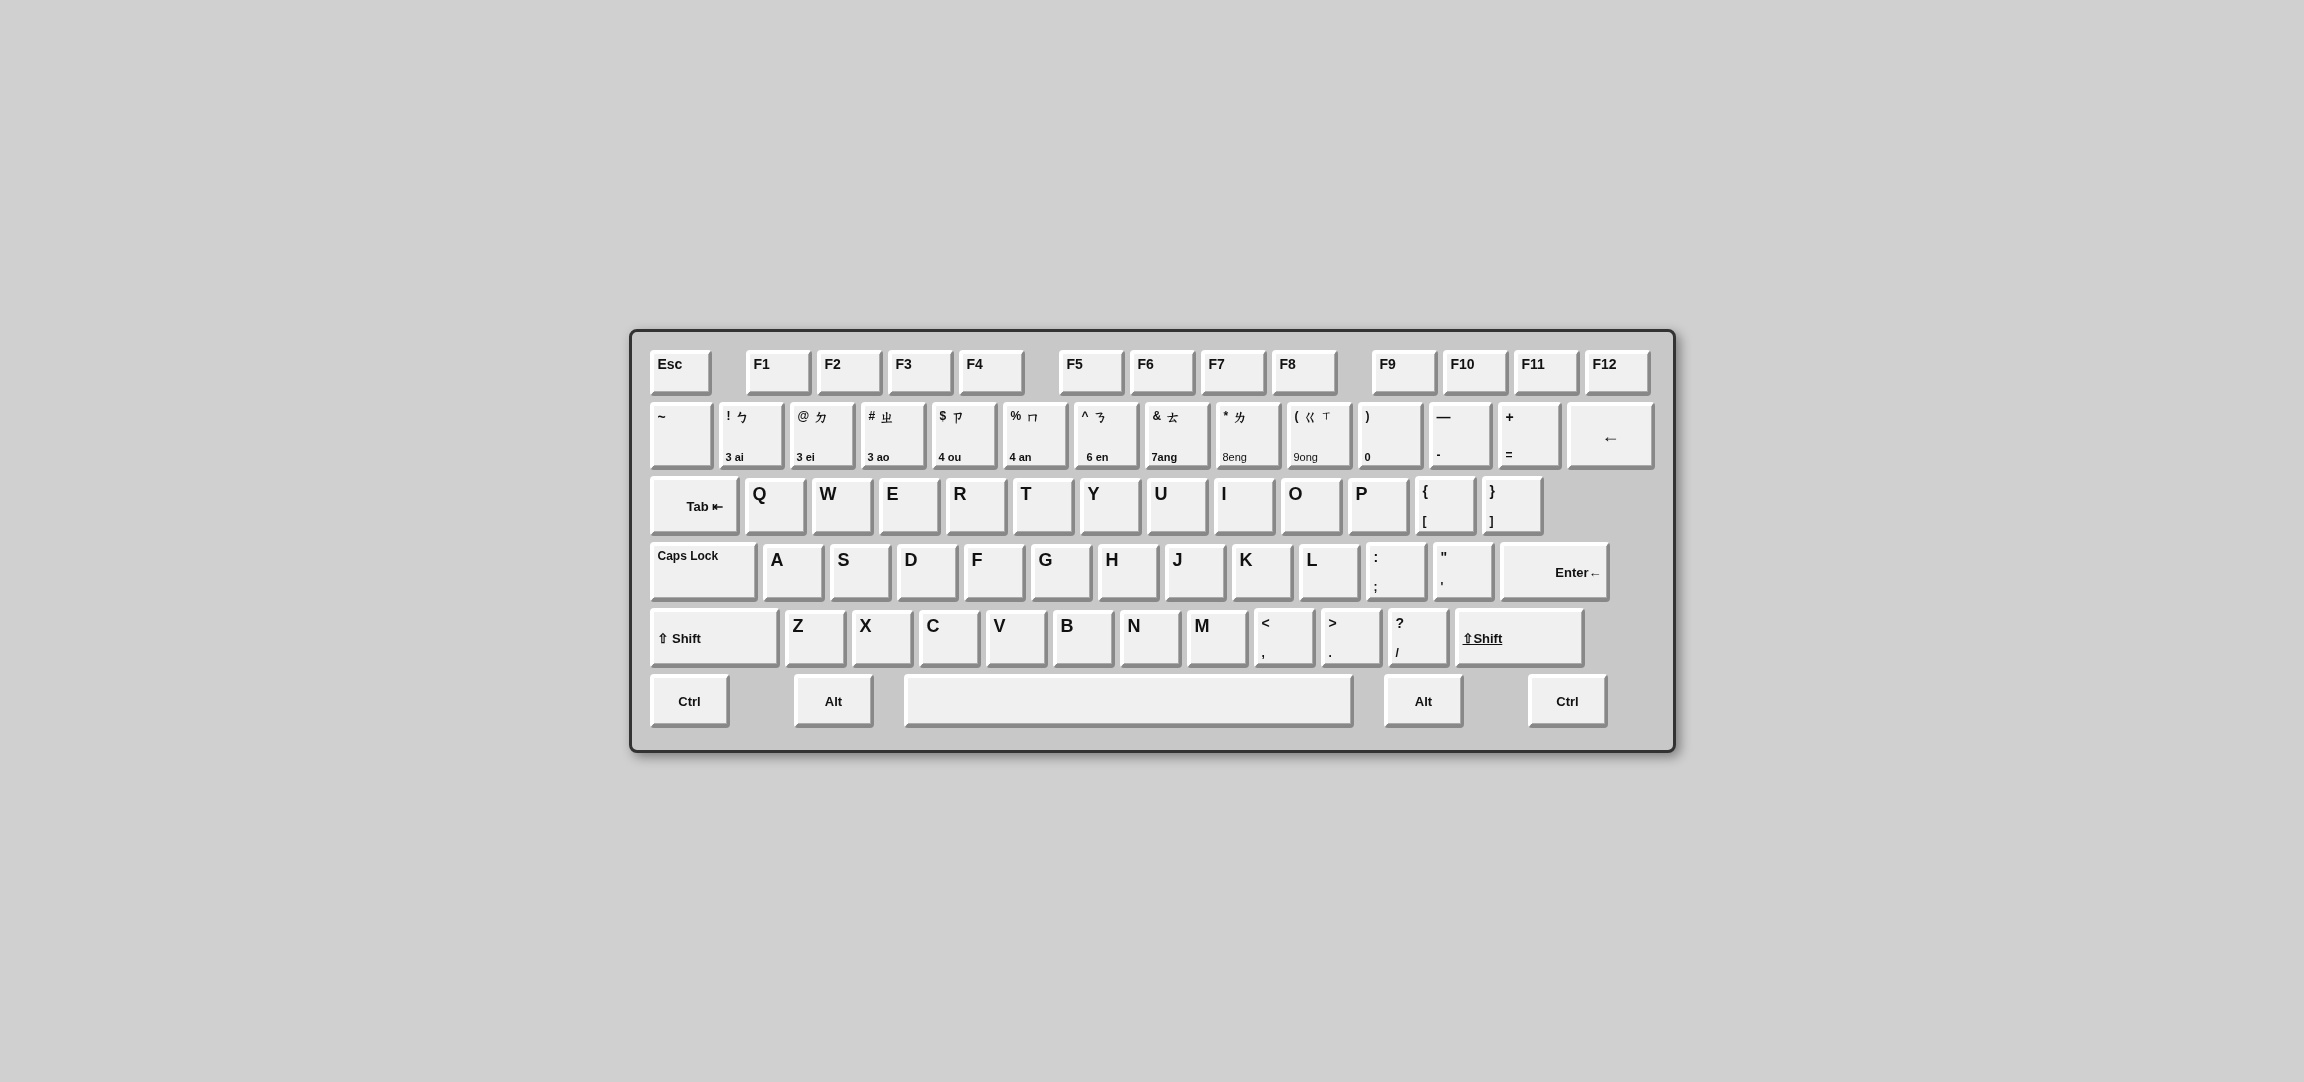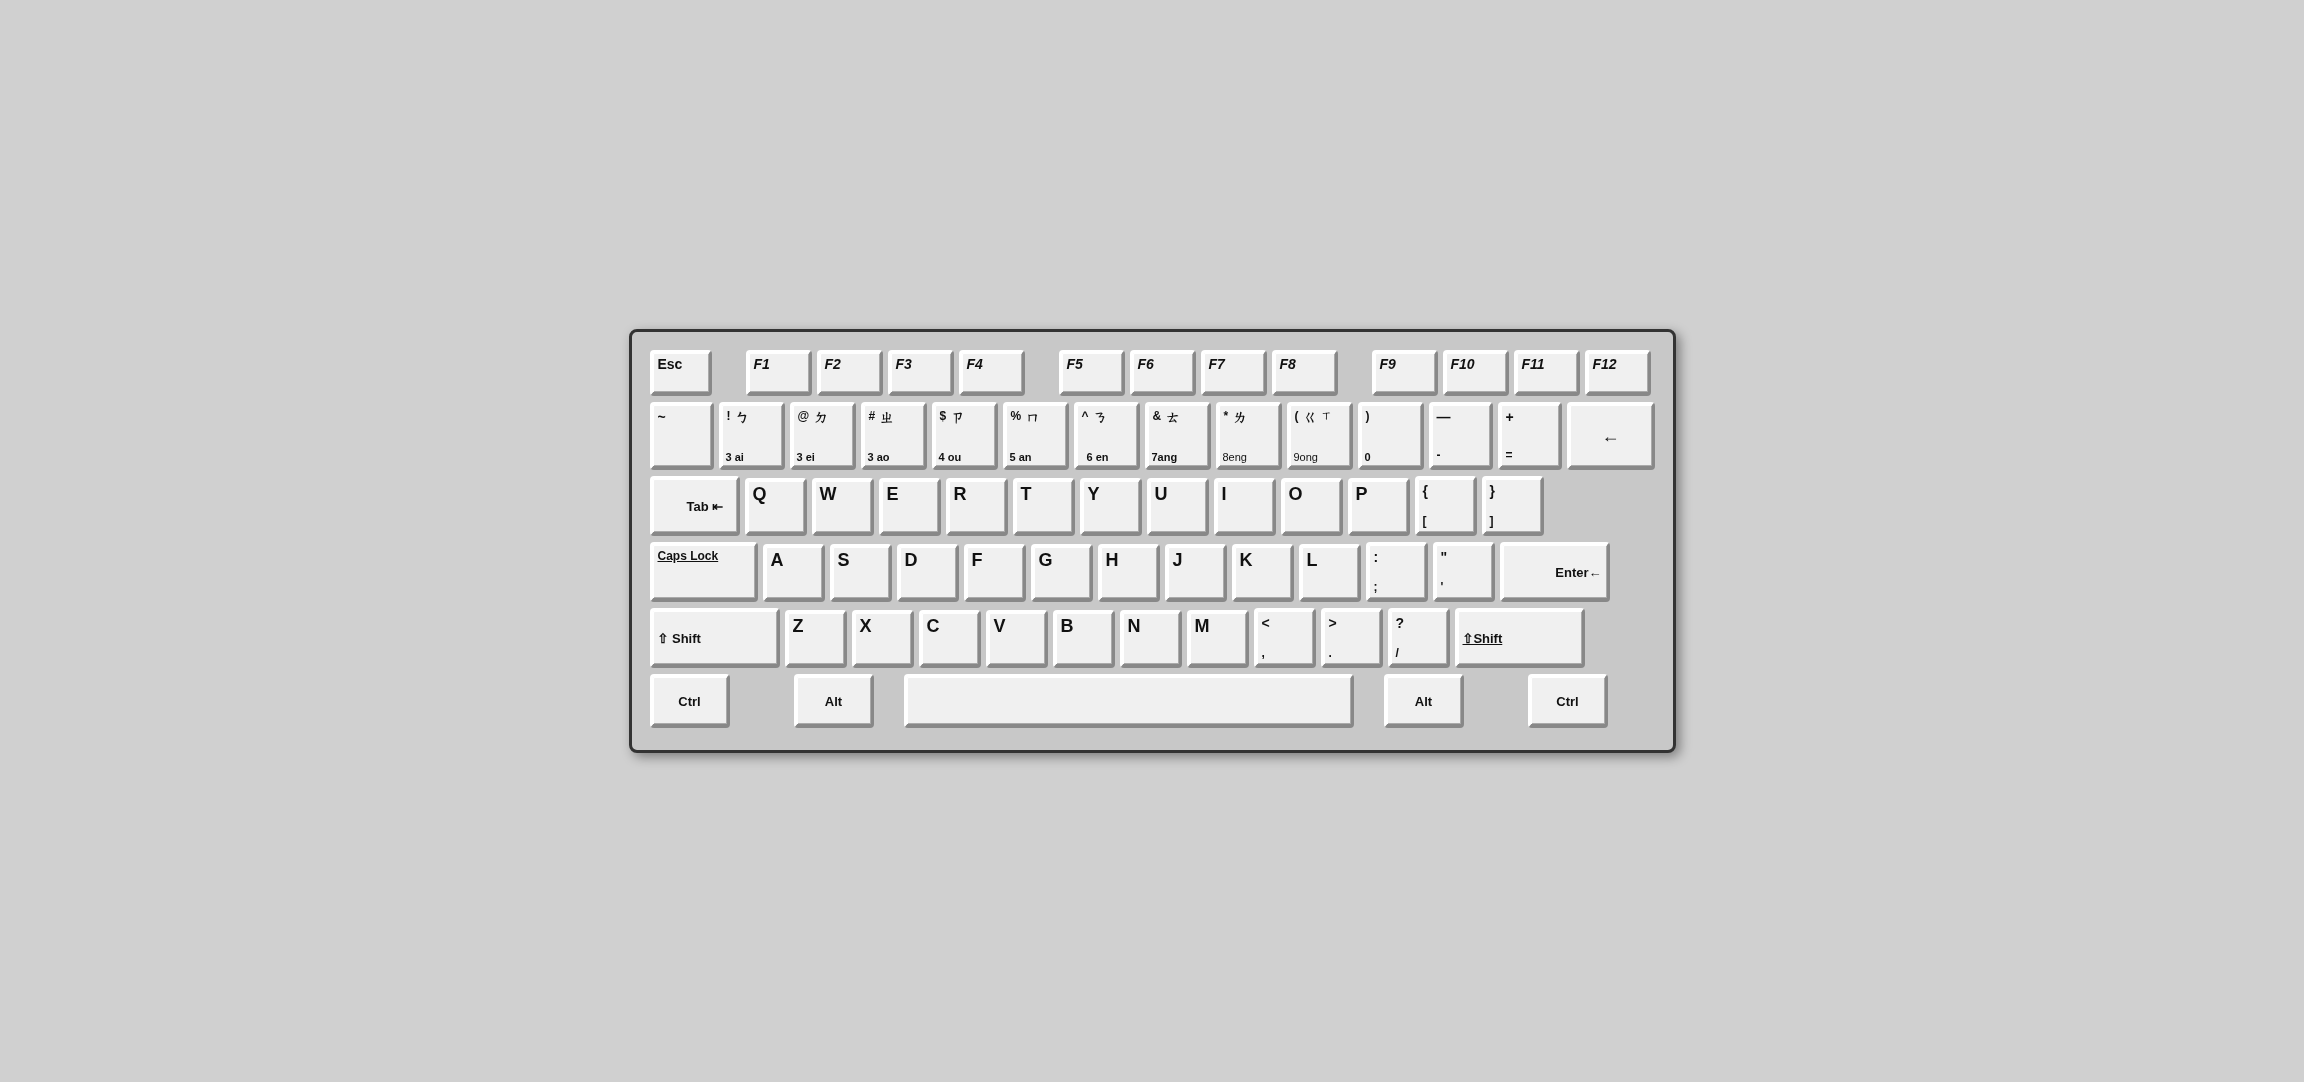--- a/index.html
+++ b/index.html
@@ -62,21 +62,21 @@
     .key-shift-l { min-width: 130px; font-size: 12px; }
     .key-shift-r { min-width: 130px; font-size: 12px; }
     .key-enter { min-width: 110px; font-size: 12px; }
     .key-ctrl { min-width: 80px; font-size: 12px; }
     .key-alt { min-width: 80px; font-size: 12px; }
     .key-space { min-width: 450px; font-size: 12px; }
     .key-blank { min-width: 54px; background: transparent; border-color: transparent; box-shadow: none; }
     .key-letter { min-width: 62px; min-height: 58px; }
     .key-sym { min-width: 62px; min-height: 58px; }
     .row-fn { align-items: center; }
-    .key-f { min-height: 46px; height: 46px; min-width: 66px; font-style: italic; }
+    .key-f { min-height: 46px; height: 46px; min-width: 66px; }
     .key-esc { min-height: 46px; height: 46px; }
     
     .key-num-zhuyin { min-height: 68px; min-width: 66px; }
     .key-num-zhuyin .top-area {
       display: flex;
       flex-direction: row;
       gap: 3px;
       align-items: flex-start;
     }
     .key-num-zhuyin .bottom-area {
@@ -185,21 +185,21 @@
         <span style="font-size:11px;font-weight:bold;">4 ou</span>
       </div>
     </div>
 
     <div class="key key-num-zhuyin">
       <div class="top-area">
         <span style="font-size:12px;font-weight:900;">%</span>
         <span style="font-size:14px;font-weight:900;margin-left:2px;">ㄇ</span>
       </div>
       <div class="bottom-area">
-        <span style="font-size:11px;font-weight:bold;">5 an</span>
+        <span style="font-size:11px;font-weight:bold;">4 an</span>
       </div>
     </div>
 
     <div class="key key-num-zhuyin">
       <div class="top-area">
         <span style="font-size:12px;font-weight:900;">^</span>
         <span style="font-size:14px;font-weight:900;margin-left:2px;">ㄋ</span>
       </div>
       <div class="bottom-area">
         <span style="font-size:11px;font-weight:bold;margin-left:6px;">6 en</span>
@@ -299,21 +299,21 @@
       <span style="font-size:14px;font-weight:900;">{</span>
       <span style="font-size:12px;font-weight:bold;position:absolute;bottom:4px;left:5px;">[</span>
     </div>
     <div class="key key-sym" style="min-height:60px;">
       <span style="font-size:14px;font-weight:900;">}</span>
       <span style="font-size:12px;font-weight:bold;position:absolute;bottom:4px;left:5px;">]</span>
     </div>
   </div>
 
   <div class="key-row">
-    <div class="key key-caps" style="min-height:60px;text-decoration:underline;">
+    <div class="key key-caps" style="min-height:60px;">
       <span style="font-size:12px;font-weight:bold;">Caps Lock</span>
     </div>
     <div class="key key-letter">
       <span class="main-label" style="font-size:18px;">A</span>
     </div>
     <div class="key key-letter">
       <span class="main-label" style="font-size:18px;">S</span>
     </div>
     <div class="key key-letter">
       <span class="main-label" style="font-size:18px;">D</span>

